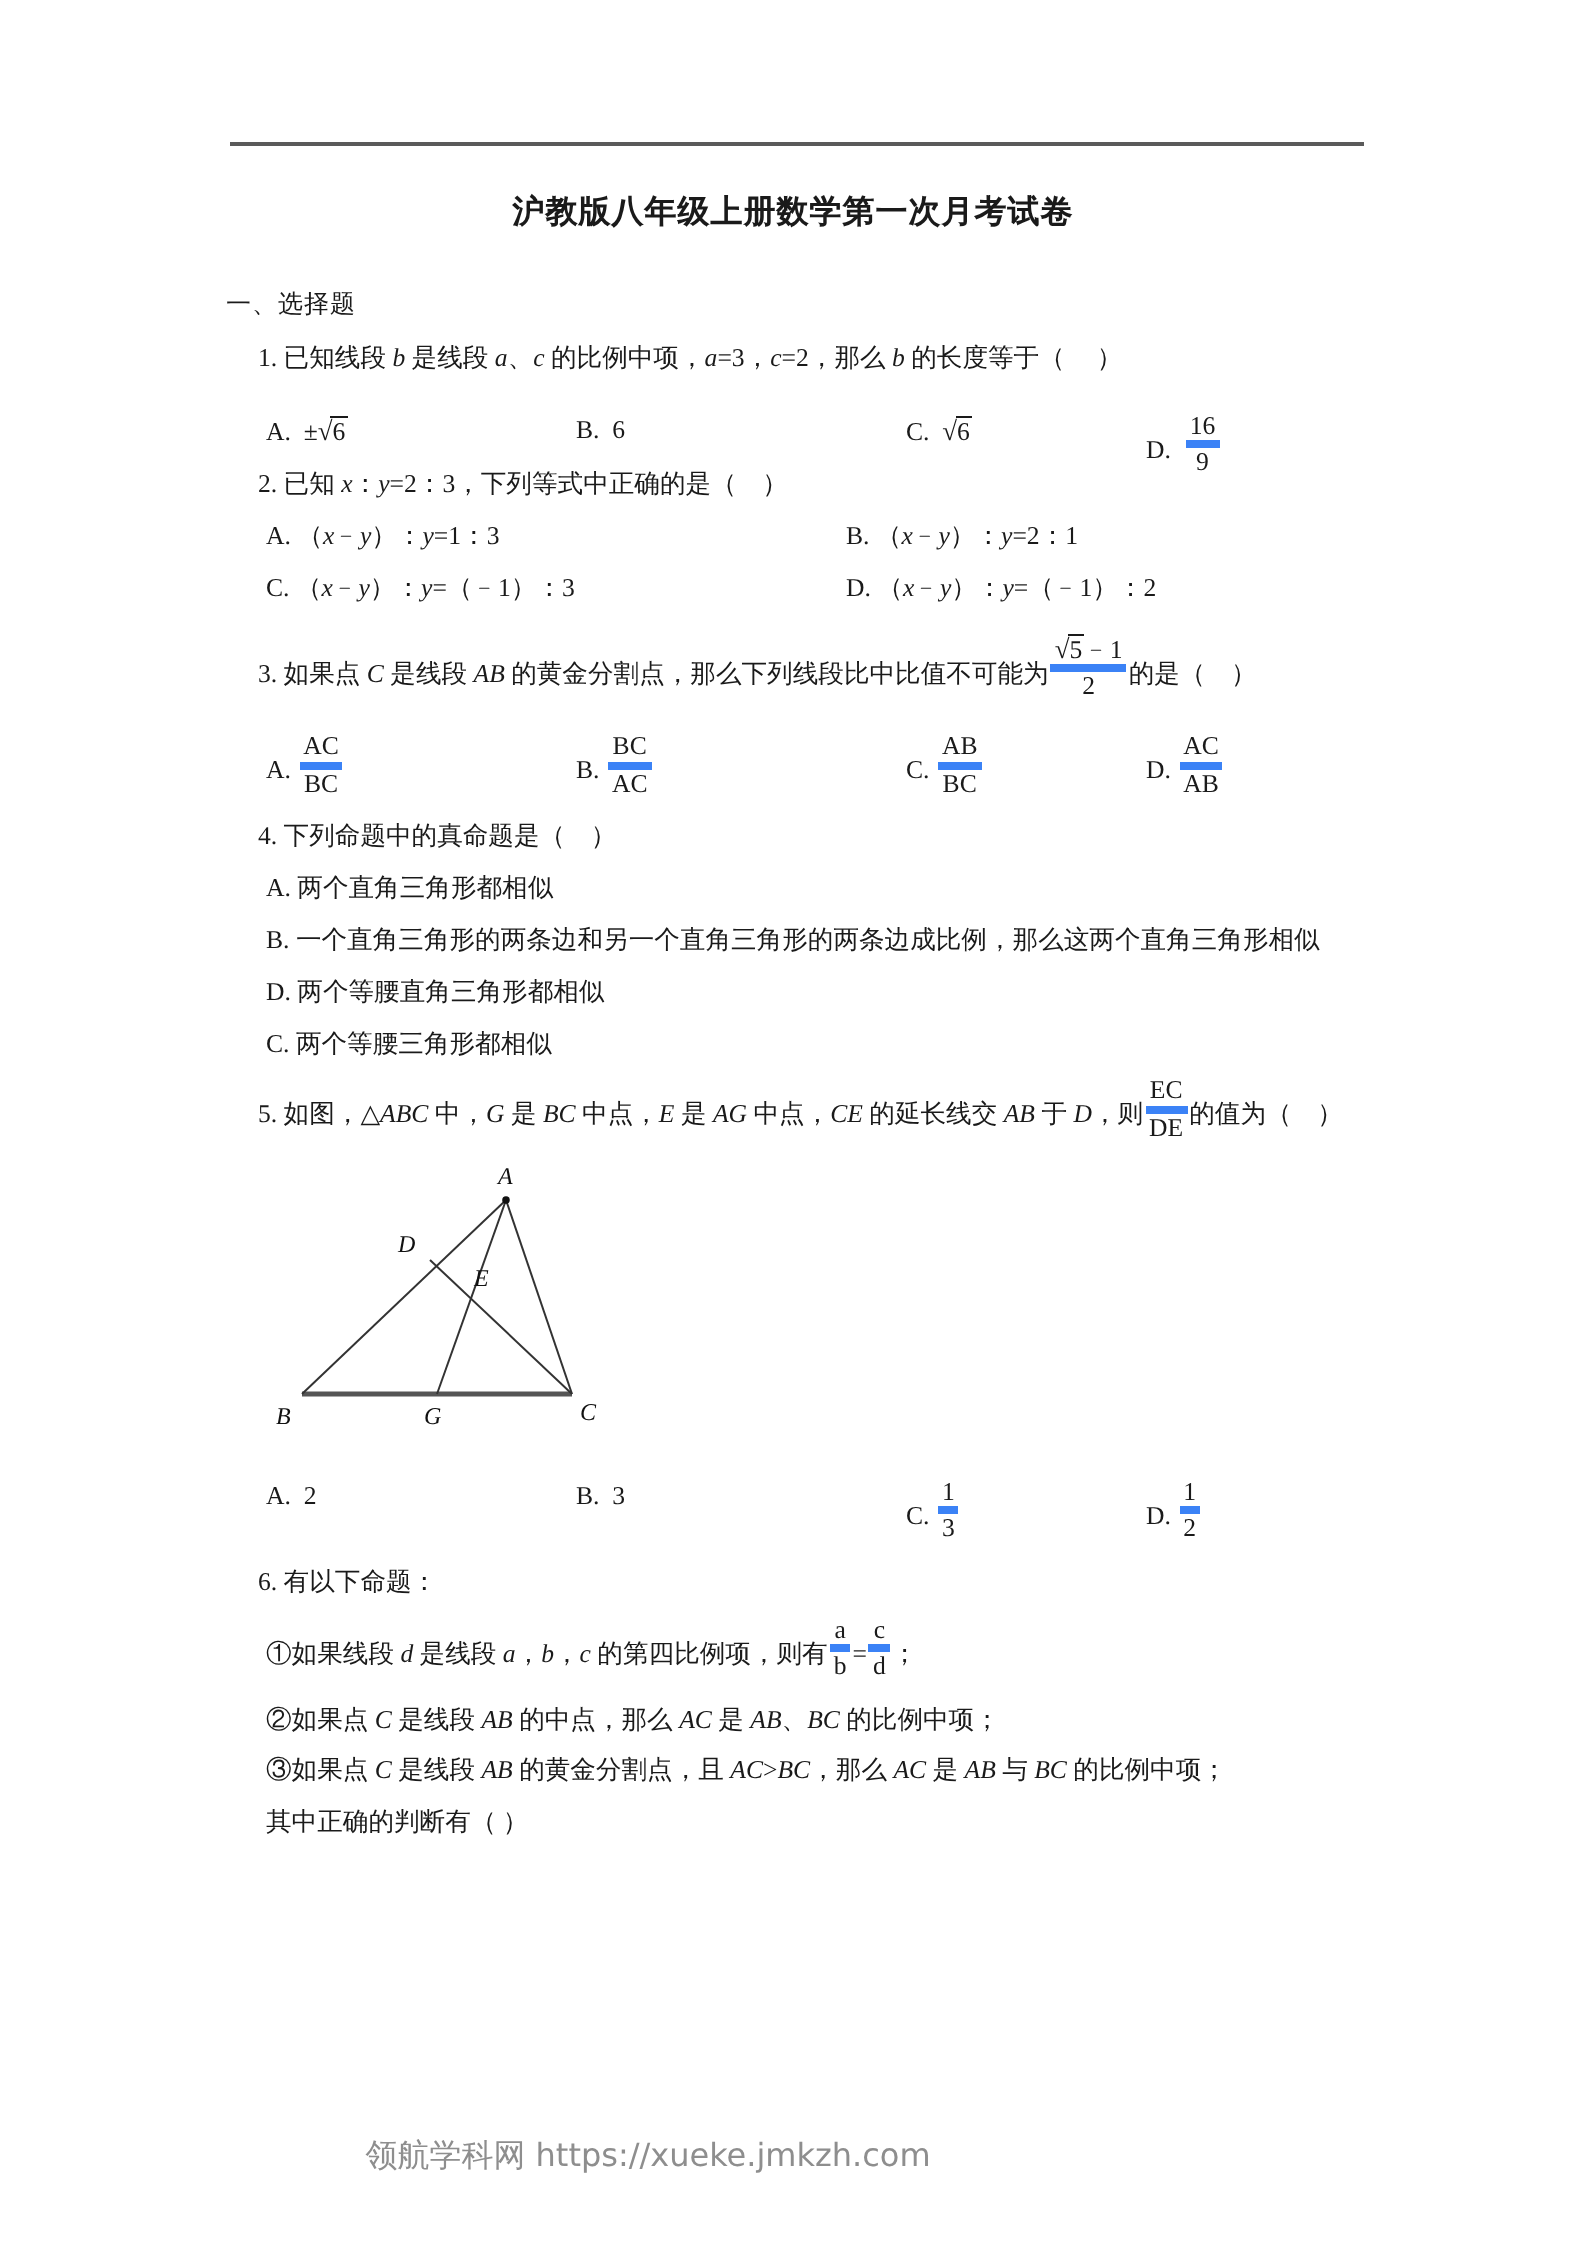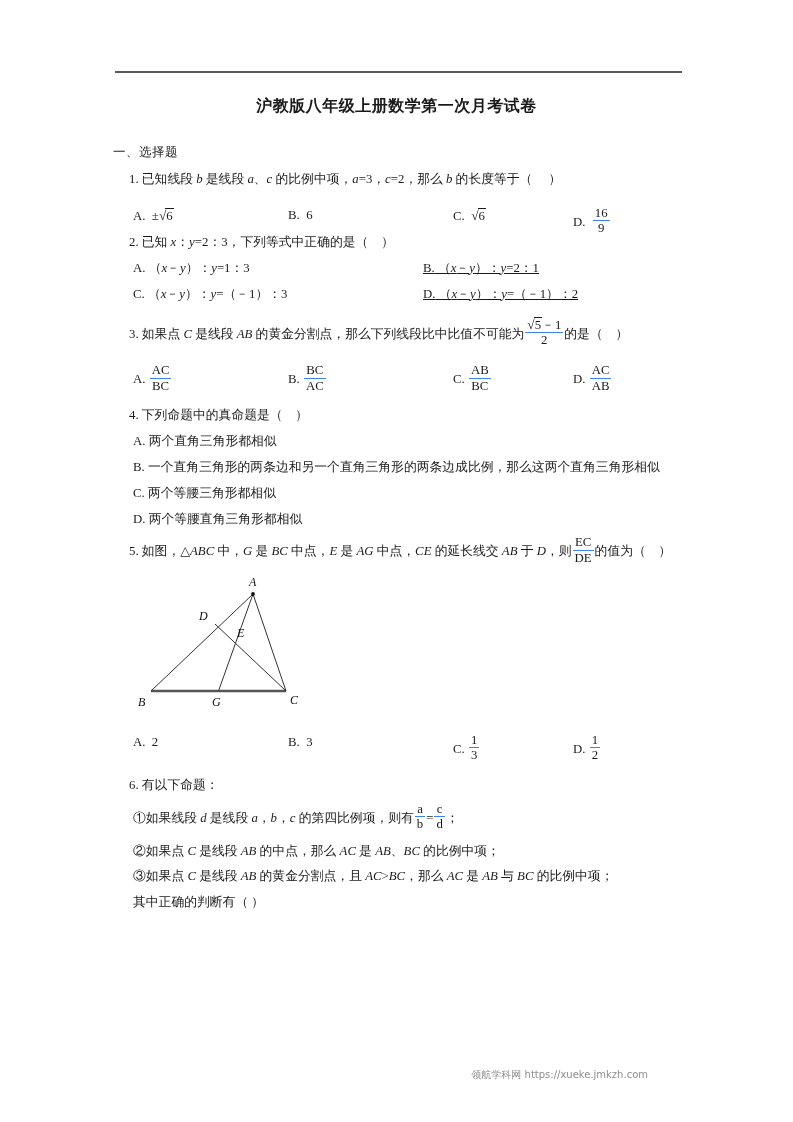--- a/index.html
+++ b/index.html
@@ -83,40 +83,40 @@
   .c4 { left: 460px; }
   .optstack {
     padding-left: 20px;
     margin-bottom: 6px;
   }
   .optline {
     position: relative;
     height: 26px;
   }
   .optline .a { position: absolute; left: 0; top: 0; }
-  .optline .b { position: absolute; left: 290px; top: 0; text-decoration: underline; }
+  .optline .b { position: absolute; left: 290px; top: 0; }
   .blockopt {
     padding-left: 20px;
     margin-bottom: 6px;
   }
   .blockopt.hang { padding-left: 20px; text-indent: 0; }
   i, .it {
     font-style: italic;
   }
   .frac {
     display: inline-block;
     vertical-align: -0.48em;
     text-align: center;
     line-height: 1.12;
     margin: 0 1px;
     font-style: normal;
   }
   .frac .num {
     display: block;
-    border-bottom: 1px solid #3b82f6;
+    border-bottom: 4px solid #3b82f6;
     padding: 0 2px;
   }
   .frac .den {
     display: block;
     padding: 0 2px;
   }
   .sqrt {
     display: inline-block;
     font-style: normal;
     white-space: nowrap;
@@ -130,22 +130,22 @@
   .fig {
     position: relative;
     height: 146px;
     margin: 4px 0 2px 0;
   }
   .footer {
     position: absolute;
     left: 0;
     top: 1068px;
     width: 648px;
-    text-align: right;
-    font-size: 10px;
+    text-align: center;
+    font-size: 16px;
     color: #8e8e8e;
     font-family: "DejaVu Sans", "Liberation Sans", sans-serif;
   }
 </style>
 </head>
 <body>
 
 <div class="page">
 
   <div class="rule"></div>
@@ -242,24 +242,24 @@
       </div>
       <div class="blockopt">
         <span>A.</span>&nbsp;<span>两个直角三角形都相似</span>
       </div>
       <div class="blockopt hang" style="padding-left:20px;">
         <span style="display:inline;">
           <span>B.</span>&nbsp;<span style="margin-left:0;">一个直角三角形的两条边和另一个直角三角形的两条边成比例，那么这两个直角三角形相似</span>
         </span>
       </div>
       <div class="blockopt">
+        <span>D.</span>&nbsp;<span>两个等腰直角三角形都相似</span>
+      </div>
+      <div class="blockopt">
         <span>C.</span>&nbsp;<span>两个等腰三角形都相似</span>
-      </div>
-      <div class="blockopt">
-        <span>D.</span>&nbsp;<span>两个等腰直角三角形都相似</span>
       </div>
     </div>
 
     <div class="q">
       <div class="stem">
         <span>5.</span>
         如图，△<i>ABC</i> 中，<i>G</i> 是 <i>BC</i> 中点，<i>E</i> 是 <i>AG</i> 中点，<i>CE</i> 的延长线交 <i>AB</i> 于 <i>D</i>，则<span class="frac"><span class="num">EC</span><span class="den">DE</span></span>的值为（&nbsp;&nbsp;&nbsp;&nbsp;）
       </div>
 
       <div class="fig">

